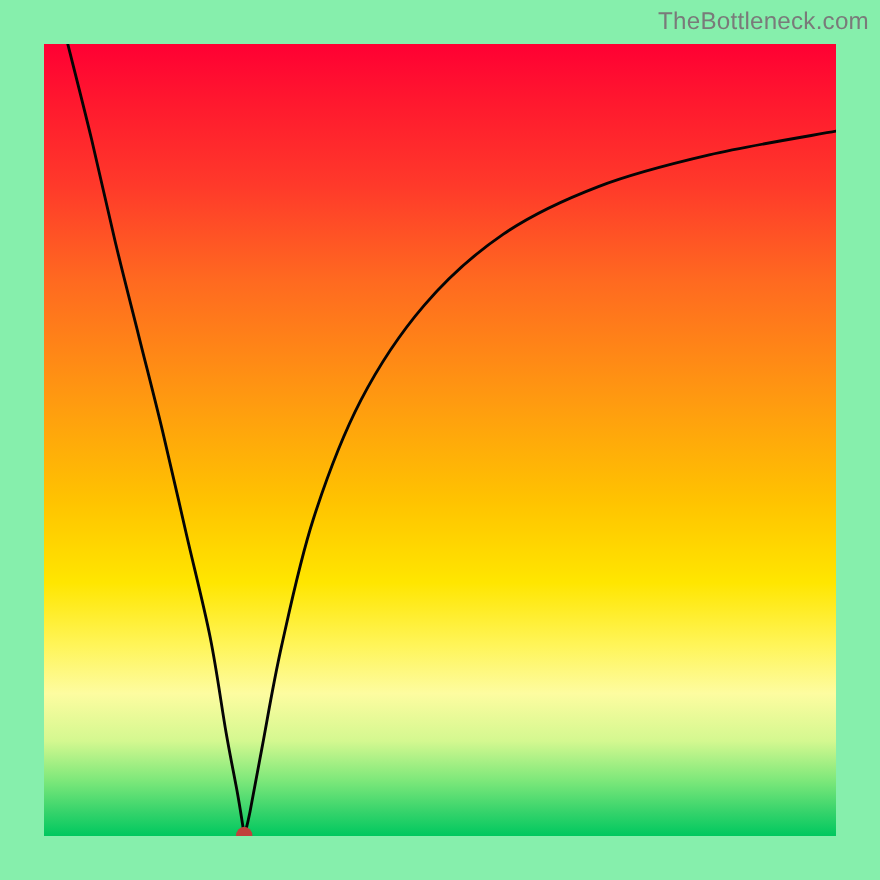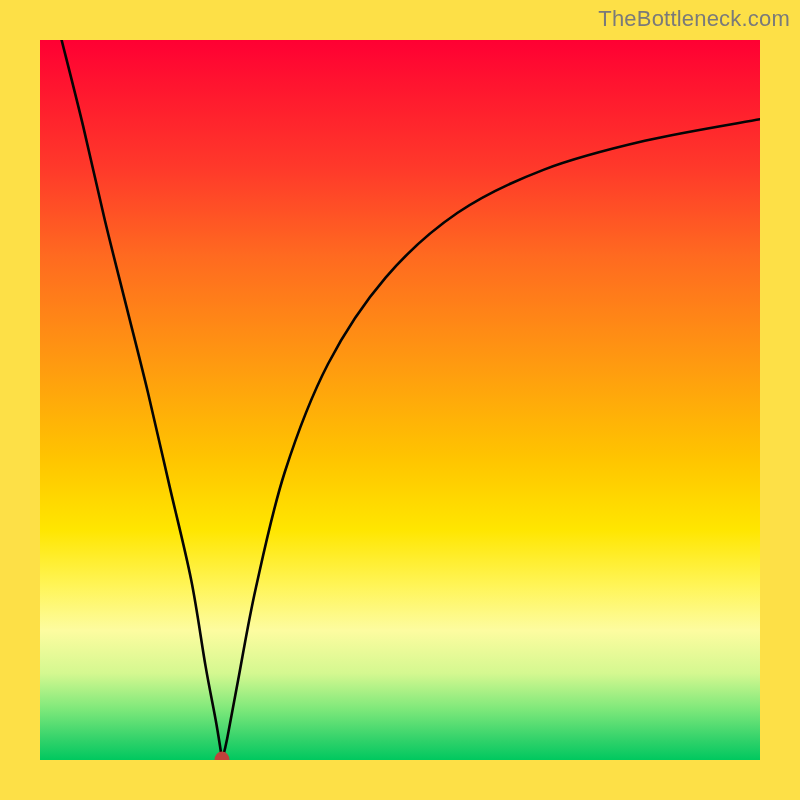--- a/index.html
+++ b/index.html
@@ -1,16 +1,16 @@
 <!DOCTYPE html>
 <html><head>
 <meta charset="utf-8">
 <style>
   html,body{margin:0;padding:0;width:800px;height:800px;overflow:hidden;background:#000;font-family:Arial,Helvetica,sans-serif}
-  .frame{position:absolute;left:0;top:0;width:800px;height:800px;background:#fde047}
+  .frame{position:absolute;left:0;top:0;width:800px;height:800px;background:#86efac}
   .plot{position:absolute;left:40px;top:40px;width:720px;height:720px;overflow:hidden}
   .bg{width:100%;height:100%;background:linear-gradient(to bottom,
       #ff0033 0%,
       #ff1a2e 8%,
       #ff3a2a 18%,
       #ff6a20 30%,
       #ff9a10 45%,
       #ffc400 58%,
       #ffe600 68%,
       #fff55a 76%,

